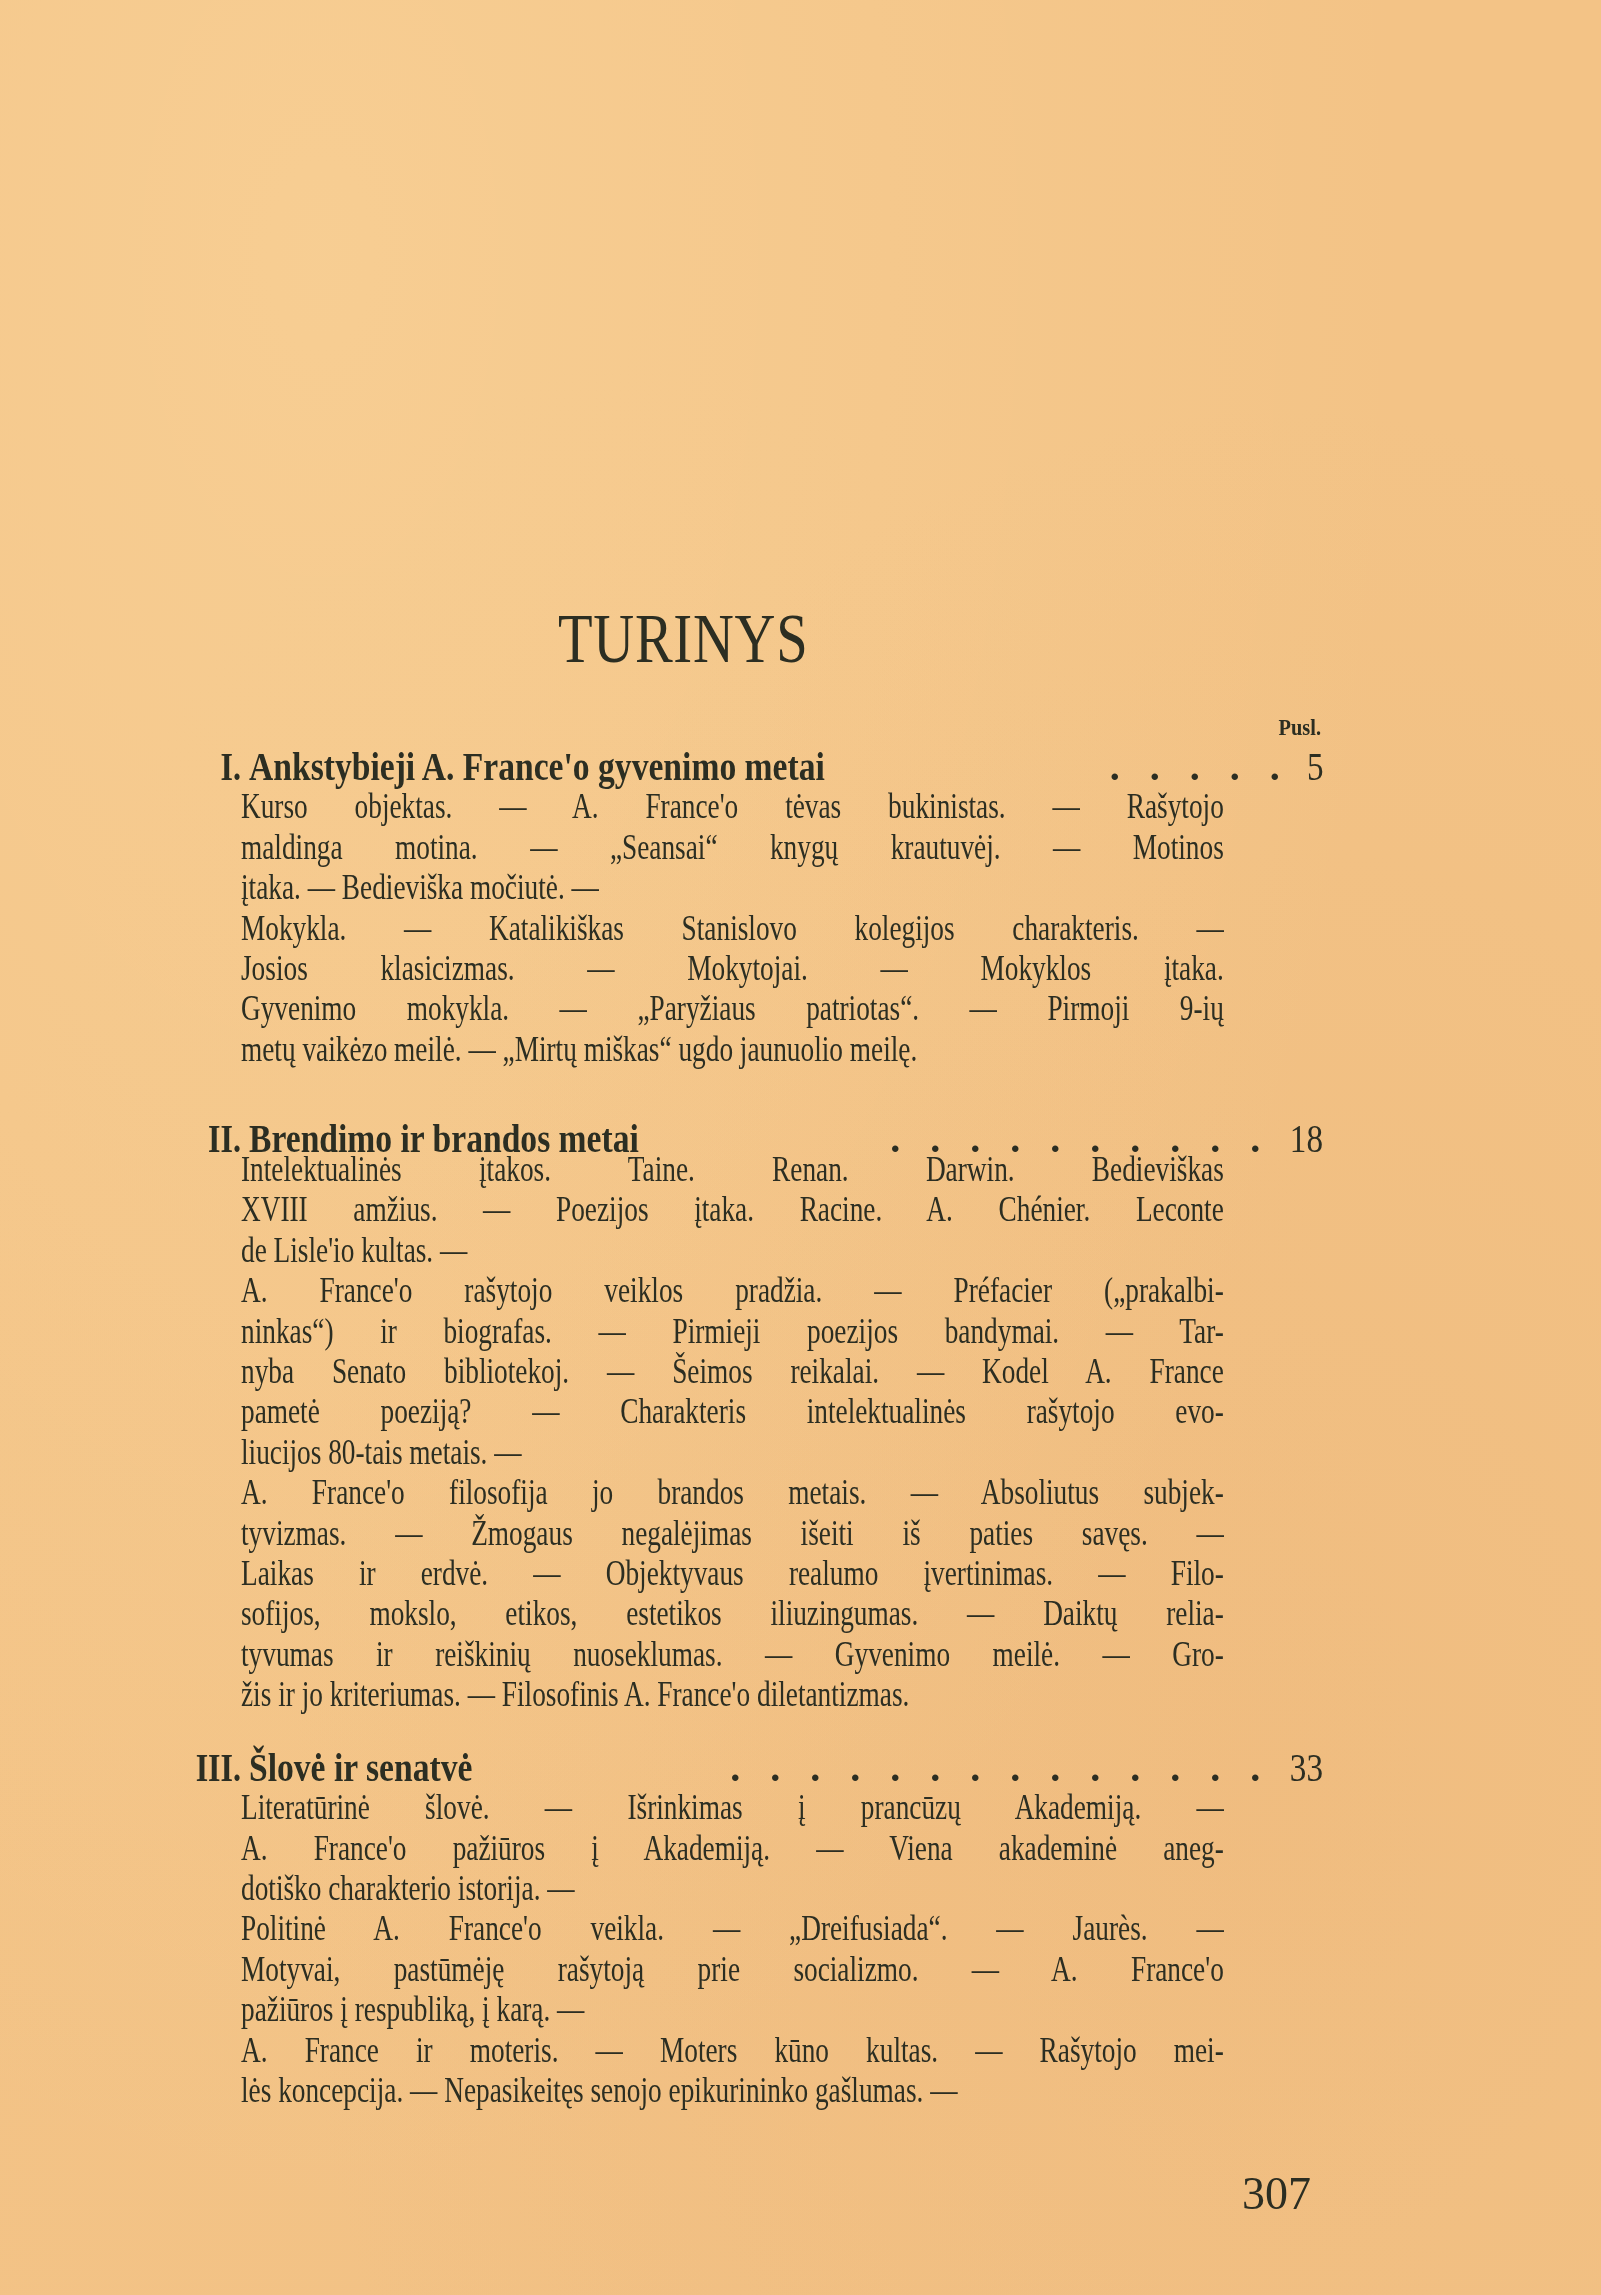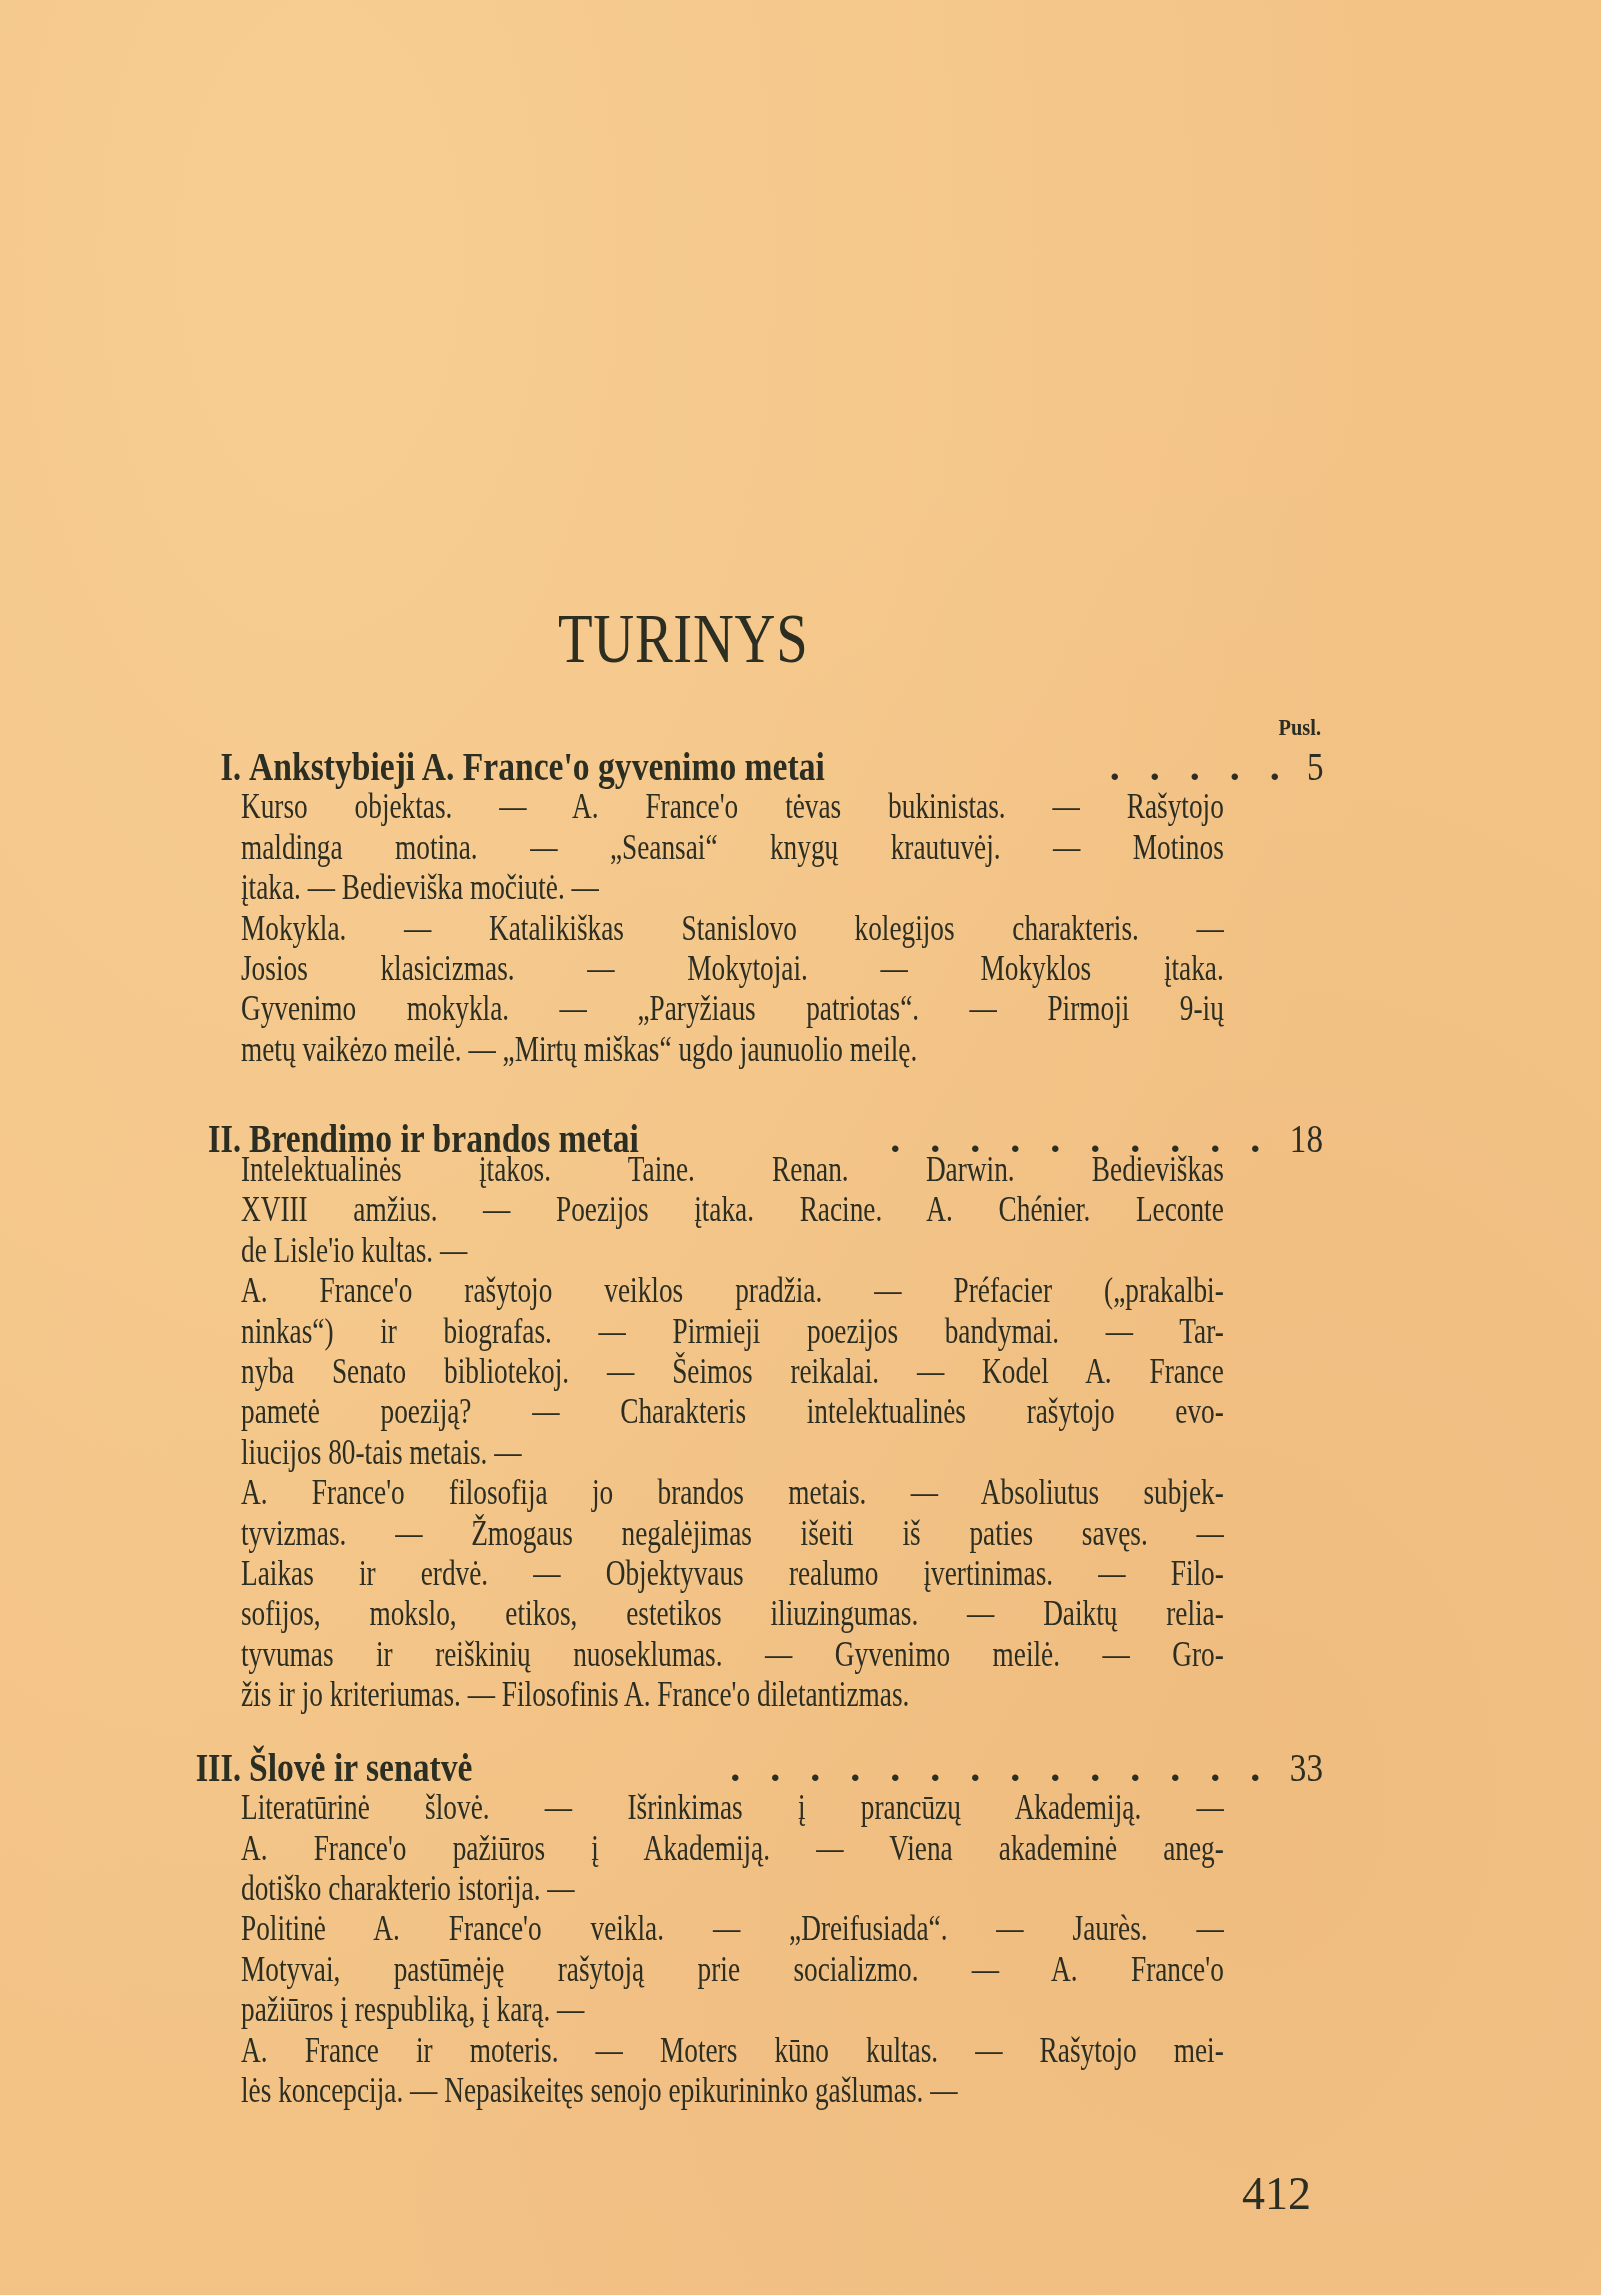--- a/index.html
+++ b/index.html
@@ -125,15 +125,15 @@
         <div class="body-line" style="top: 1829px;"><span class="inner">A. France'o pažiūros į Akademiją. — Viena akademinė aneg-</span></div>
         <div class="body-line last" style="top: 1869px;"><span class="inner">dotiško charakterio istorija. —</span></div>
         <div class="body-line" style="top: 1909px;"><span class="inner">Politinė A. France'o veikla. — „Dreifusiada“. — Jaurès. —</span></div>
         <div class="body-line" style="top: 1950px;"><span class="inner">Motyvai, pastūmėję rašytoją prie socializmo. — A. France'o</span></div>
         <div class="body-line last" style="top: 1990px;"><span class="inner">pažiūros į respubliką, į karą. —</span></div>
         <div class="body-line" style="top: 2031px;"><span class="inner">A. France ir moteris. — Moters kūno kultas. — Rašytojo mei-</span></div>
         <div class="body-line last" style="top: 2071px;"><span class="inner">lės koncepcija. — Nepasikeitęs senojo epikurininko gašlumas. —</span></div>
       </div>
   </div>
 
-  <div class="folio">412</div>
+  <div class="folio">307</div>
 </div>
 
 
 </body></html>

